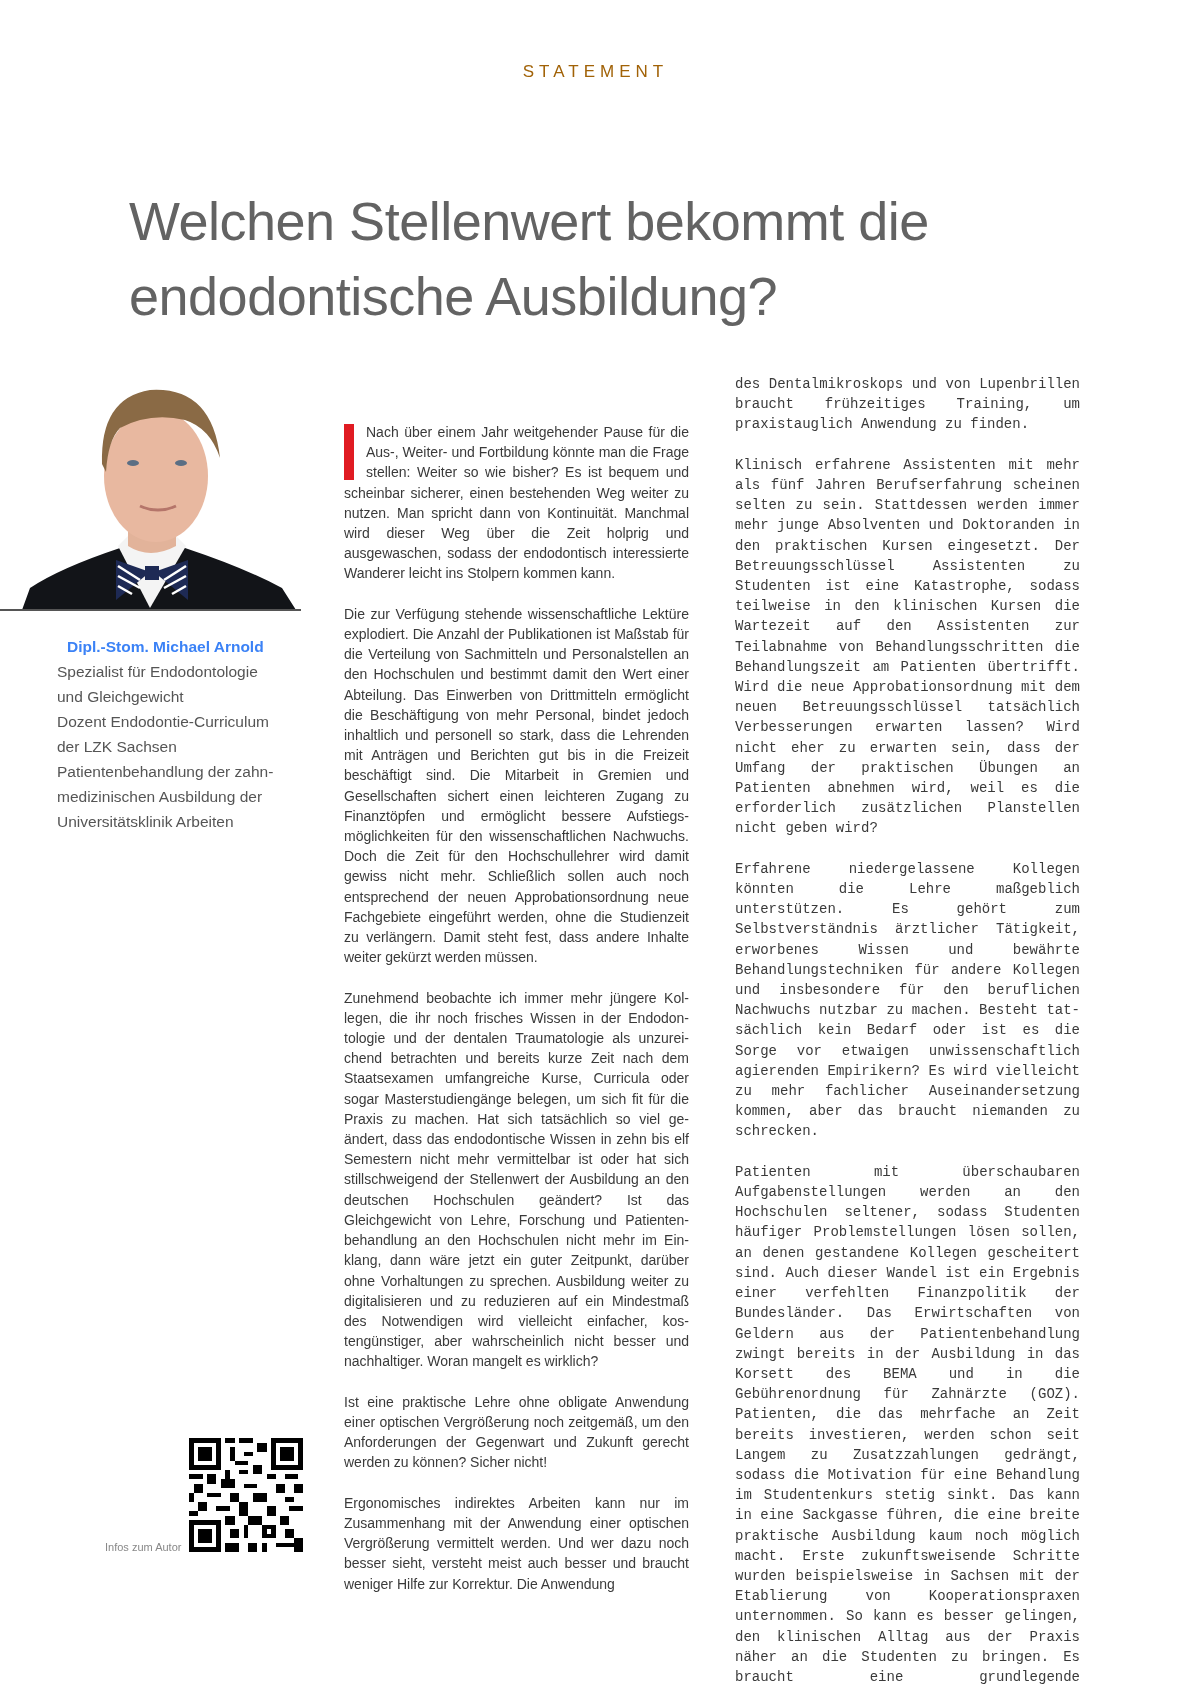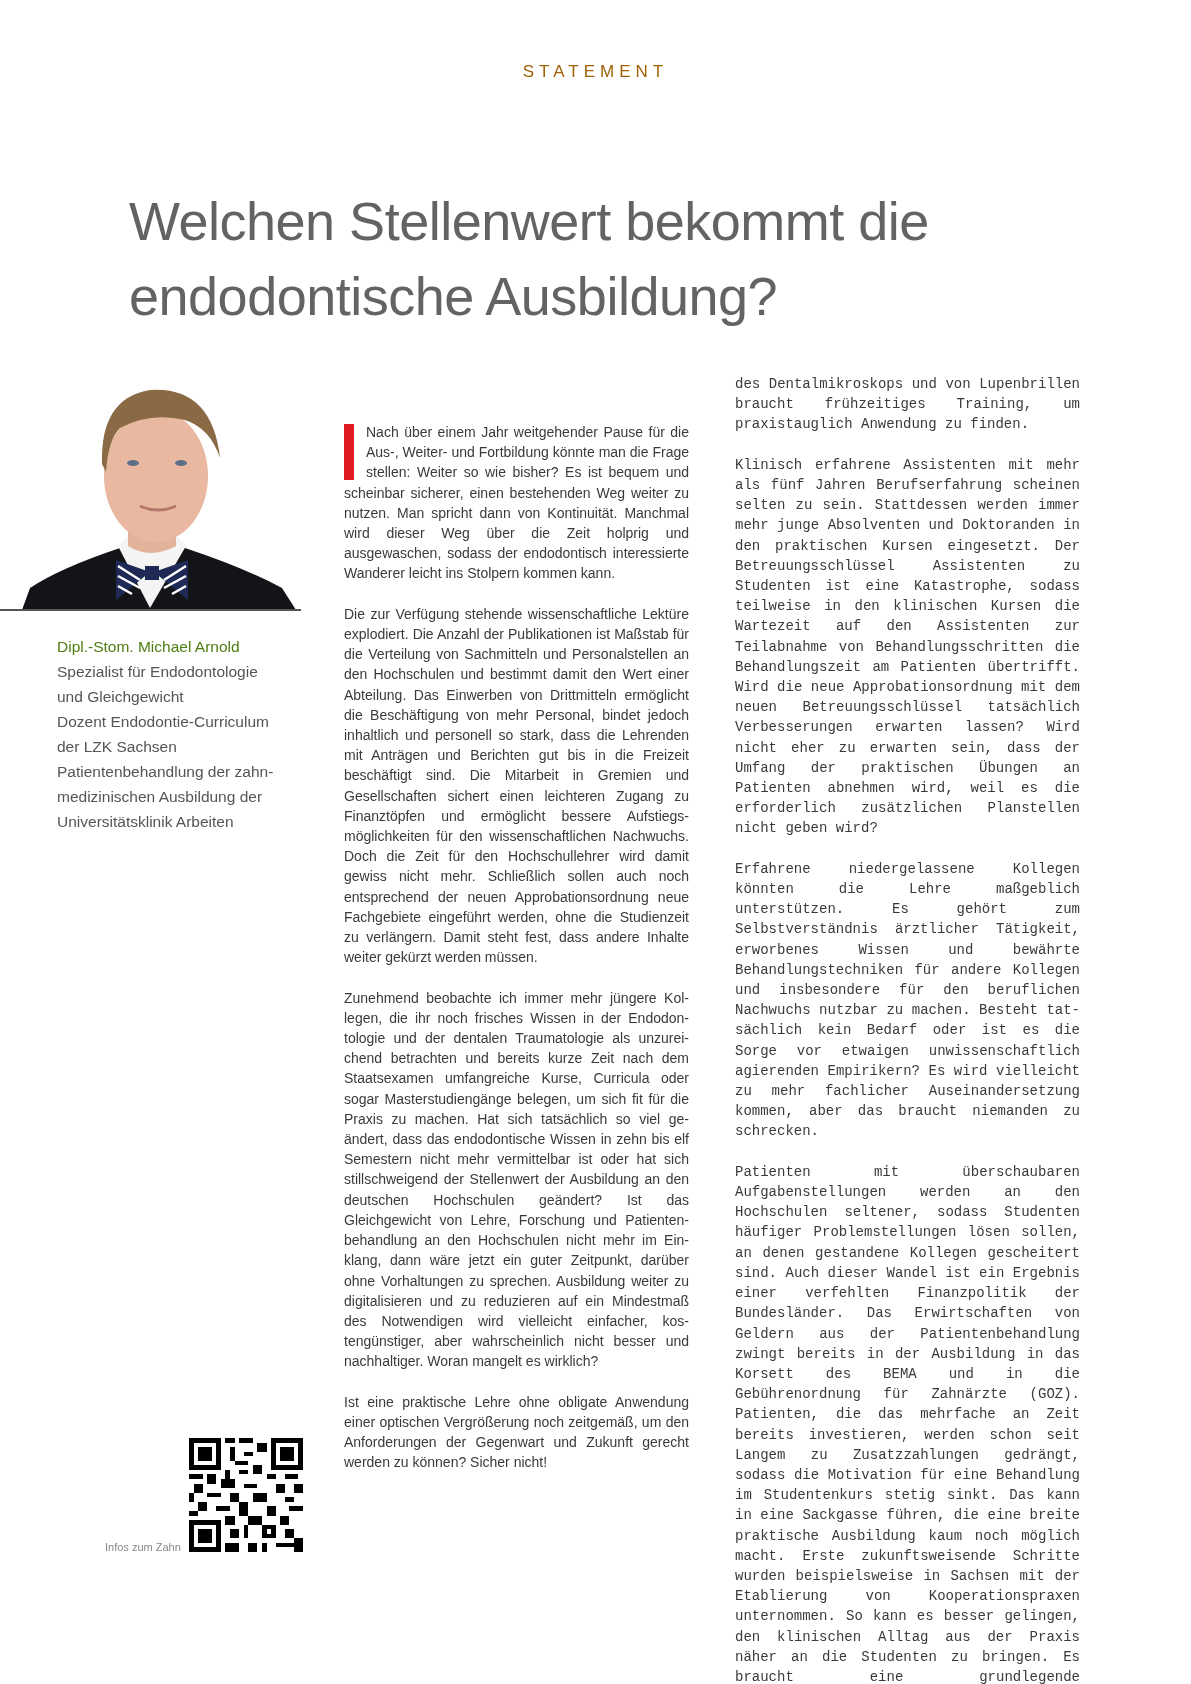--- a/index.html
+++ b/index.html
@@ -6,21 +6,21 @@
   body { width: 1191px; height: 1684px; position: relative; overflow: hidden;
          font-family: "Liberation Sans", sans-serif; color: #3c3c3c; }
   .section-label { position: absolute; top: 62px; left: 0; width: 1191px; text-align: center;
          font-size: 17px; letter-spacing: 5px; color: #a16207; font-family: "Liberation Sans", sans-serif; }
   .headline { position: absolute; top: 168px; left: 113px; width: 1000px; margin: 16px;
          font-size: 54px; line-height: 75px; font-weight: normal; color: #636363; letter-spacing: -0.5px;
          font-family: "Liberation Sans", sans-serif; }
   .portrait { position: absolute; left: 0; top: 368px; width: 301px; height: 242px; overflow: hidden; background: #fff; }
   .portrait-rule { position: absolute; left: 0; top: 609px; width: 301px; height: 2px; background: #555; }
   .author-box { position: absolute; left: 57px; top: 634px; width: 260px; font-size: 15.5px; line-height: 25px; color: #555; }
-  .author-name { font-weight: normal; color: #4d7c0f; }
+  .author-name { font-weight: bold; color: #3b82f6; margin-left: 10px; }
   .author-line { display: block; }
   .col { position: absolute; top: 374px; width: 345px; font-size: 14px; line-height: 20.2px; color: #3a3a3a;
          text-align: justify; hyphens: manual; }
   .col p { margin: 0 0 20.2px 0; }
   .col-mid { left: 344px; margin-top: 48px; }
   .col-right { left: 735px; font-family: Liberation Mono, monospace; }
   .dropcap-bar { display: inline-block; width: 10px; height: 56px; background: #e01b22; float: left; margin: 2px 12px 0 0; }
   .end-dot { display: inline-block; width: 12px; height: 12px; border-radius: 50%; background: #111; margin-left: 5px; vertical-align: -1px; }
   .qr { position: absolute; left: 189px; top: 1438px; width: 114px; height: 114px; }
   .qr-caption { position: absolute; left: 105px; top: 1541px; font-size: 11px; color: #888; }
@@ -80,20 +80,21 @@
   <span class="author-line">Patientenbehandlung der zahn-</span>
   <span class="author-line">medizinischen Ausbildung der</span>
   <span class="author-line">Universitätsklinik Arbeiten</span>
 </div>
 
 <div class="col col-mid">
   <p><span class="dropcap-bar"></span><span>Nach über einem Jahr weitgehender Pause für die Aus-, Weiter- und Fortbildung könnte man die Frage stellen: Weiter so wie bisher? Es ist be­quem und scheinbar sicherer, einen bestehenden Weg weiter zu nutzen. Man spricht dann von Kon­tinuität. Manchmal wird dieser Weg über die Zeit holprig und ausgewaschen, sodass der endodon­tisch interessierte Wanderer leicht ins Stolpern kom­men kann.</span></p>
   <p>Die zur Verfügung stehende wissenschaftliche Lek­türe explodiert. Die Anzahl der Publikationen ist Maß­stab für die Verteilung von Sachmitteln und Personal­stellen an den Hochschulen und bestimmt damit den Wert einer Abteilung. Das Einwerben von Drittmitteln ermöglicht die Beschäftigung von mehr Personal, bindet jedoch inhaltlich und personell so stark, dass die Lehrenden mit Anträgen und Berichten gut bis in die Freizeit beschäftigt sind. Die Mitarbeit in Gremien und Gesellschaften sichert einen leichteren Zugang zu Finanztöpfen und ermöglicht bessere Aufstiegs­möglichkeiten für den wissenschaftlichen Nach­wuchs. Doch die Zeit für den Hochschullehrer wird damit gewiss nicht mehr. Schließlich sollen auch noch entsprechend der neuen Approbationsordnung neue Fachgebiete eingeführt werden, ohne die Stu­dienzeit zu verlängern. Damit steht fest, dass andere Inhalte weiter gekürzt werden müssen.</p>
   <p>Zunehmend beobachte ich immer mehr jüngere Kol­legen, die ihr noch frisches Wissen in der Endodon­tologie und der dentalen Traumatologie als unzurei­chend betrachten und bereits kurze Zeit nach dem Staatsexamen umfangreiche Kurse, Curricula oder sogar Masterstudiengänge belegen, um sich fit für die Praxis zu machen. Hat sich tatsächlich so viel ge­ändert, dass das endodontische Wissen in zehn bis elf Semestern nicht mehr vermittelbar ist oder hat sich stillschweigend der Stellenwert der Ausbildung an den deutschen Hochschulen geändert? Ist das Gleichgewicht von Lehre, Forschung und Patienten­behandlung an den Hochschulen nicht mehr im Ein­klang, dann wäre jetzt ein guter Zeitpunkt, darüber ohne Vorhaltungen zu sprechen. Ausbildung weiter zu digitalisieren und zu reduzieren auf ein Mindest­maß des Notwendigen wird vielleicht einfacher, kos­tengünstiger, aber wahrscheinlich nicht besser und nachhaltiger. Woran mangelt es wirklich?</p>
   <p>Ist eine praktische Lehre ohne obligate Anwendung einer optischen Vergrößerung noch zeitgemäß, um den Anforderungen der Gegenwart und Zukunft ge­recht werden zu können? Sicher nicht!</p>
+  <p>Ergonomisches indirektes Arbeiten kann nur im Zusammenhang mit der Anwendung einer opti­schen Vergrößerung vermittelt werden. Und wer dazu noch besser sieht, versteht meist auch besser und braucht weniger Hilfe zur Korrektur. Die Anwendung</p>
 </div>
 
 <div class="col col-right">
   <p>des Dentalmikroskops und von Lupenbrillen braucht frühzeitiges Training, um praxistauglich Anwendung zu finden.</p>
   <p>Klinisch erfahrene Assistenten mit mehr als fünf Jah­ren Berufserfahrung scheinen selten zu sein. Statt­dessen werden immer mehr junge Absolventen und Doktoranden in den praktischen Kursen eingesetzt. Der Betreuungsschlüssel Assistenten zu Studenten ist eine Katastrophe, sodass teilweise in den kli­nischen Kursen die Wartezeit auf den Assistenten zur Teilabnahme von Behandlungsschritten die Behand­lungszeit am Patienten übertrifft. Wird die neue Ap­probationsordnung mit dem neuen Betreuungs­schlüssel tatsächlich Verbesserungen erwarten lassen? Wird nicht eher zu erwarten sein, dass der Umfang der praktischen Übungen an Patienten ab­nehmen wird, weil es die erforderlich zusätzlichen Planstellen nicht geben wird?</p>
   <p>Erfahrene niedergelassene Kollegen könnten die Lehre maßgeblich unterstützen. Es gehört zum Selbstverständnis ärztlicher Tätigkeit, erworbenes Wissen und bewährte Behandlungstechniken für andere Kollegen und insbesondere für den beruf­lichen Nachwuchs nutzbar zu machen. Besteht tat­sächlich kein Bedarf oder ist es die Sorge vor etwai­gen unwissenschaftlich agierenden Empirikern? Es wird vielleicht zu mehr fachlicher Auseinanderset­zung kommen, aber das braucht niemanden zu schrecken.</p>
   <p><span>Patienten mit überschaubaren Aufgabenstellungen werden an den Hochschulen seltener, sodass Stu­denten häufiger Problemstellungen lösen sollen, an denen gestandene Kollegen gescheitert sind. Auch dieser Wandel ist ein Ergebnis einer verfehlten Fi­nanzpolitik der Bundesländer. Das Erwirtschaften von Geldern aus der Patientenbehandlung zwingt bereits in der Ausbildung in das Korsett des BEMA und in die Gebührenordnung für Zahnärzte (GOZ). Patienten, die das mehrfache an Zeit bereits inves­tieren, werden schon seit Langem zu Zusatzzahlun­gen gedrängt, sodass die Motivation für eine Be­handlung im Studentenkurs stetig sinkt. Das kann in eine Sackgasse führen, die eine breite praktische Ausbildung kaum noch möglich macht. Erste zu­kunftsweisende Schritte wurden beispielsweise in Sachsen mit der Etablierung von Kooperationspra­xen unternommen. So kann es besser gelingen, den klinischen Alltag aus der Praxis näher an die Stu­denten zu bringen. Es braucht eine grundlegende Bestandsanalyse, um zeitgemäße, krisensichere und zukunftsweisende Wege in der Ausbildung der Zahn­medizin zu ermöglichen. Die Endodontologie und dentale Traumatologie braucht jedenfalls mehr Auf­merksamkeit in der Grundlagenvermittlung und nicht weniger, da die Möglichkeiten und Anforderungen im klinischen Alltag deutlich zugenommen haben.</span><span class="end-dot"></span></p>
 </div>
 
 <div class="qr">
@@ -149,18 +150,18 @@
         <rect x="17" y="20" width="1" height="1" fill="#fff"></rect>
         <rect x="21" y="20" width="2" height="2"></rect>
       <rect x="8" y="23" width="3" height="2"></rect>
         <rect x="13" y="23" width="2" height="2"></rect>
         <rect x="16" y="23" width="1" height="2"></rect>
         <rect x="19" y="23" width="4" height="1"></rect>
         <rect x="23" y="22" width="2" height="3"></rect>
     </g>
   </svg>
 </div>
-<div class="qr-caption">Infos zum Zahn</div>
+<div class="qr-caption">Infos zum Autor</div>
 
 <div class="footer">
   <span class="page-num">6</span>
   <span>ZWP Zahnarzt Wirtschaft Praxis – 7+8/2021</span>
 </div>
 
 </body></html>

